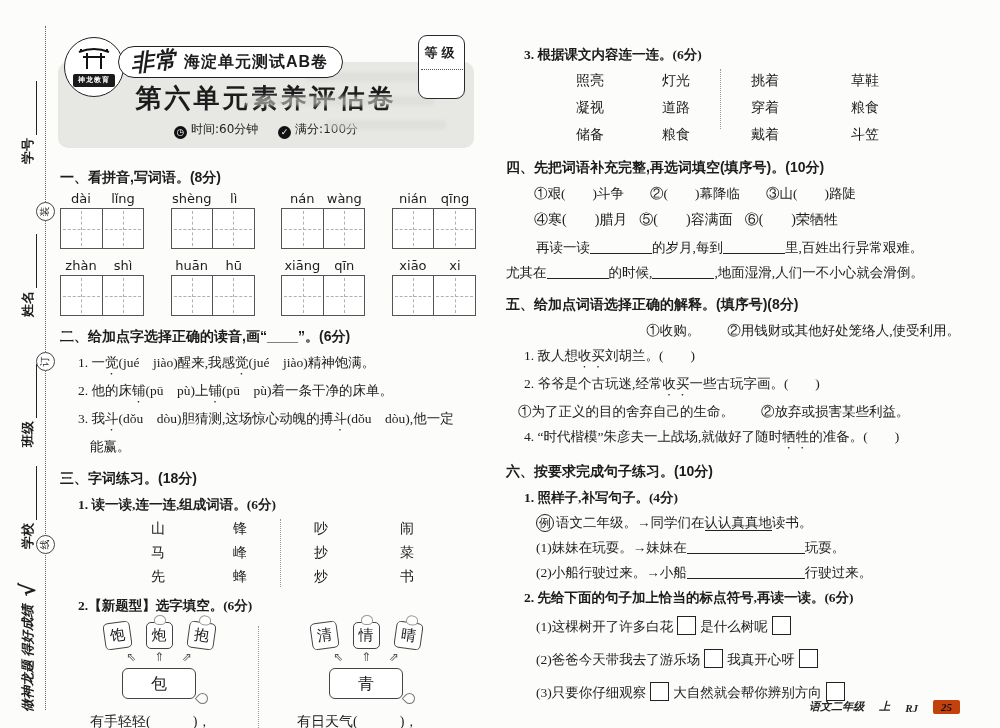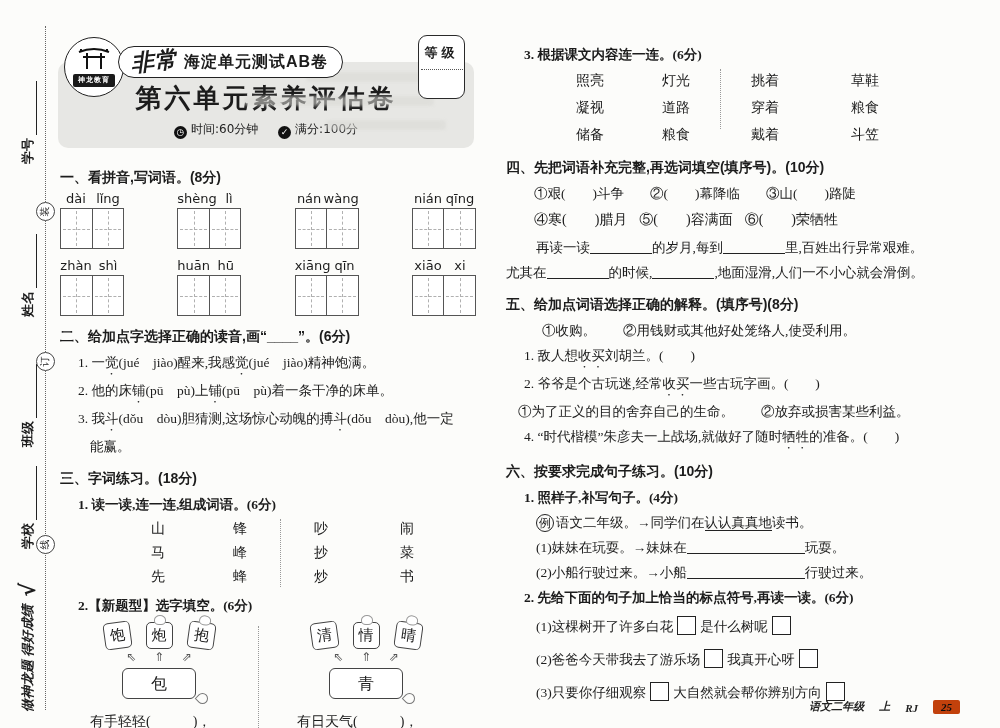--- a/index.html
+++ b/index.html
@@ -42,21 +42,21 @@
          border-radius:9px;z-index:3;text-align:center;font-family:"Liberation Sans",sans-serif;font-weight:bold;
          font-size:13px;padding-top:8px;box-sizing:border-box;letter-spacing:4px;}
   .grade-line{margin:7px auto 0;width:42px;border-top:1.5px dotted #555;}
 
   
   .col-left{position:absolute;left:60px;top:156px;width:416px;}
   .col-right{position:absolute;left:506px;top:34px;width:454px;}
 
   
   .pin-row{display:flex;justify-content:space-between;margin:2px 0 9px;}
-  .pin-group{width:64px;}
+  .pin-group{width:84px;}
   .syls{display:flex;margin-bottom:2px;}
   .syl{flex:1;text-align:center;font-size:13px;font-family:"DejaVu Sans",sans-serif;}
   .pin-box{display:flex;border:1.6px solid #555;background:#fff;}
   .cell{position:relative;width:43px;height:39px;}
   .cell+.cell{border-left:1.4px solid #555;}
   .cell::before{content:"";position:absolute;left:2px;right:2px;top:50%;border-top:1px dashed #b0b0b0;}
   .cell::after{content:"";position:absolute;top:2px;bottom:2px;left:50%;border-left:1px dashed #b0b0b0;}
 
   
   .match{display:flex;line-height:24px;font-size:14px;}
@@ -370,21 +370,21 @@
     </div>
     <div style="display:flex;gap:12px;padding-left:28px;line-height:26px;font-size:14px;">
       <span>④寒(　　)腊月</span>
       <span>⑤(　　)容满面</span>
       <span>⑥(　　)荣牺牲</span>
     </div>
     <p style="padding-left:30px;margin-top:2px;"><span>再读一读</span><span class="blank"></span><span>的岁月,每到</span><span class="blank"></span><span>里,百姓出行异常艰难。</span></p>
     <p><span>尤其在</span><span class="blank"></span><span>的时候,</span><span class="blank"></span><span>,地面湿滑,人们一不小心就会滑倒。</span></p>
 
     <div class="sec">五、给加点词语选择正确的解释。(填序号)(8分)</div>
-    <p style="padding-left:36px;">①收购。　　②用钱财或其他好处笼络人,使受利用。</p>
+    <p style="padding-left:36px;text-align:right;">①收购。　　②用钱财或其他好处笼络人,使受利用。</p>
     <p class="ind"><span>1. 敌人想</span><span class="dotted">收买</span><span>刘胡兰。(　　)</span></p>
     <p class="ind"><span>2. 爷爷是个古玩迷,经常</span><span class="dotted">收买</span><span>一些古玩字画。(　　)</span></p>
     <p style="padding-left:12px;">①为了正义的目的舍弃自己的生命。　　②放弃或损害某些利益。</p>
     <p class="ind"><span>4. “时代楷模”朱彦夫一上战场,就做好了随时</span><span class="dotted">牺牲</span><span>的准备。(　　)</span></p>
 
     <div class="sec">六、按要求完成句子练习。(10分)</div>
     <p class="ind" style="font-weight:bold;">1. 照样子,补写句子。(4分)</p>
     <p style="padding-left:30px;"><span class="circ">例</span><span>语文二年级。→同学们在</span><span class="ul">认认真真地</span><span>读书。</span></p>
     <p style="padding-left:30px;"><span>(1)妹妹在玩耍。→妹妹在</span><span class="blank w"></span><span>玩耍。</span></p>
     <p style="padding-left:30px;"><span>(2)小船行驶过来。→小船</span><span class="blank w"></span><span>行驶过来。</span></p>

